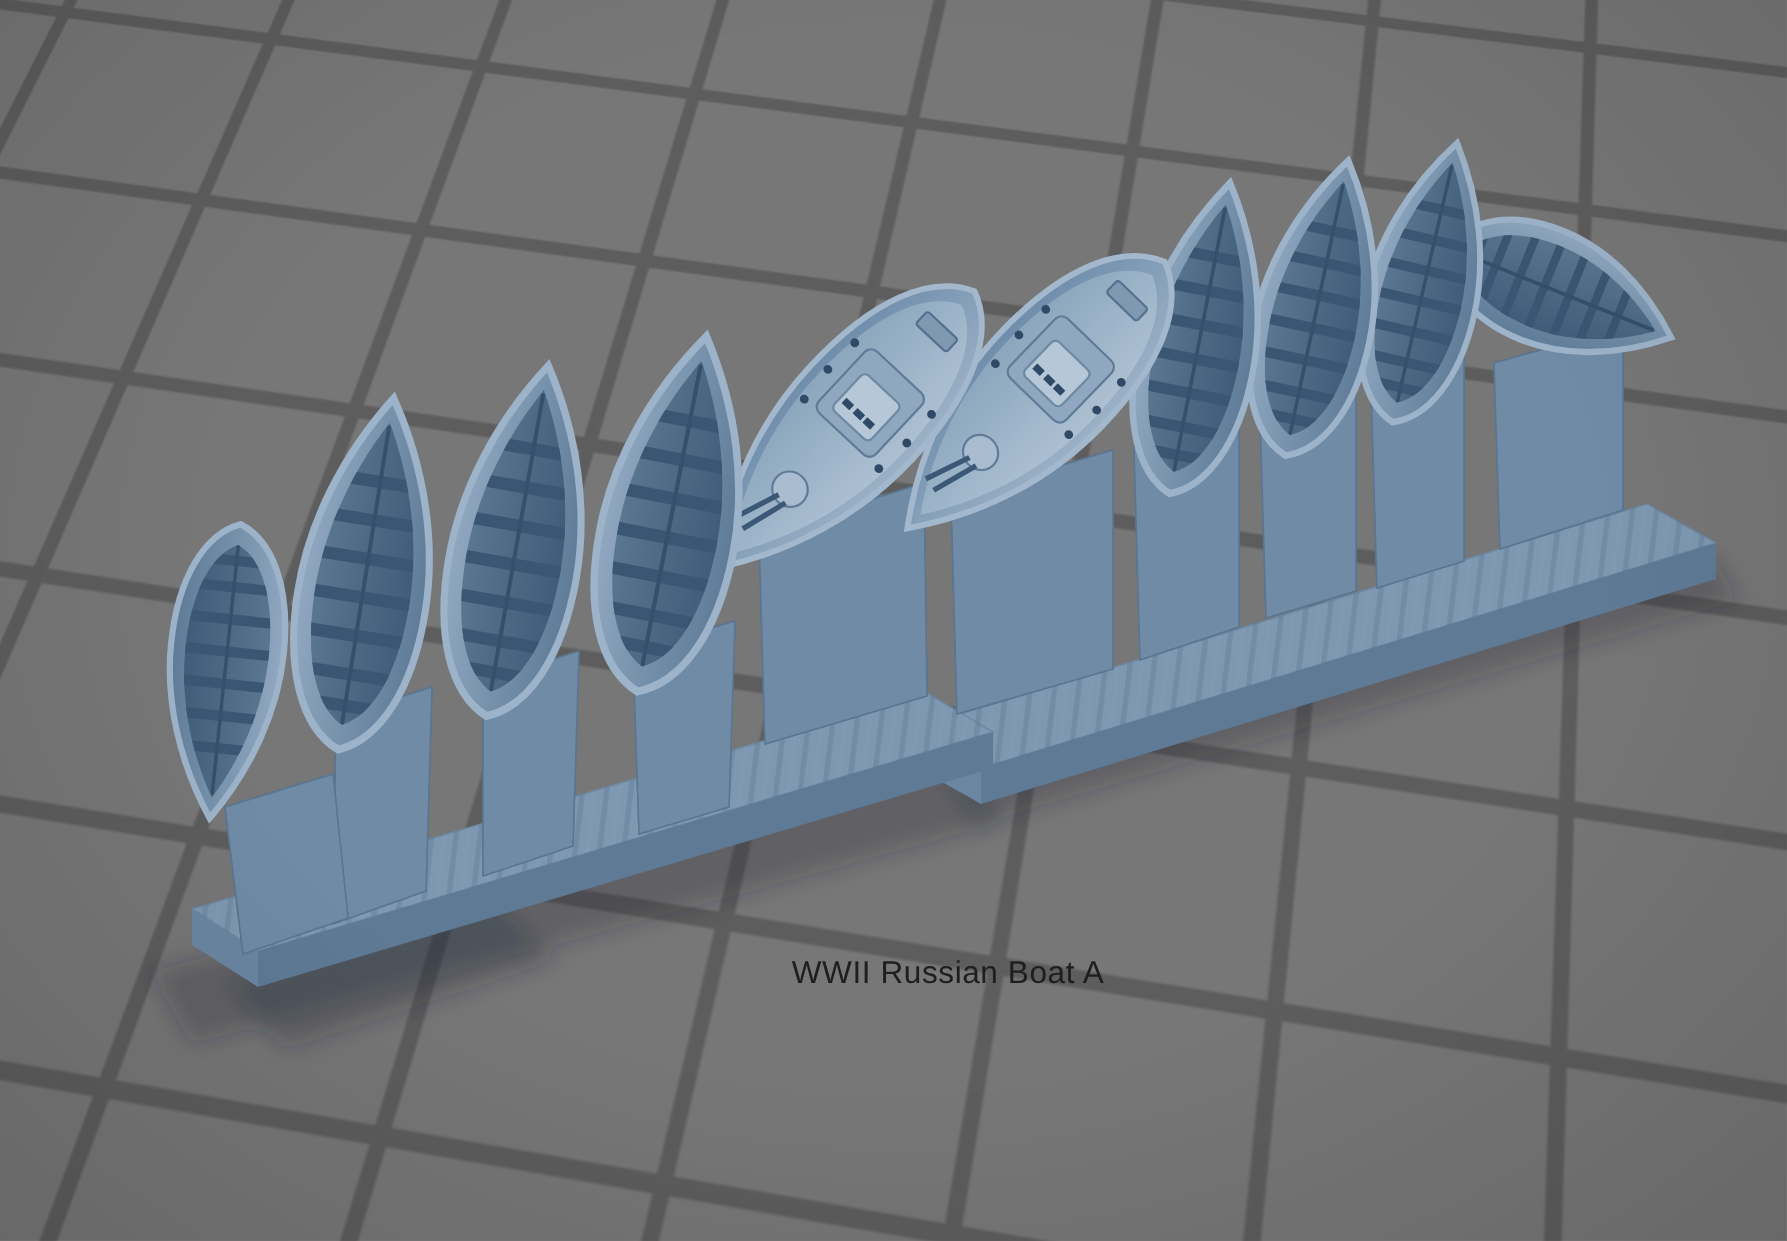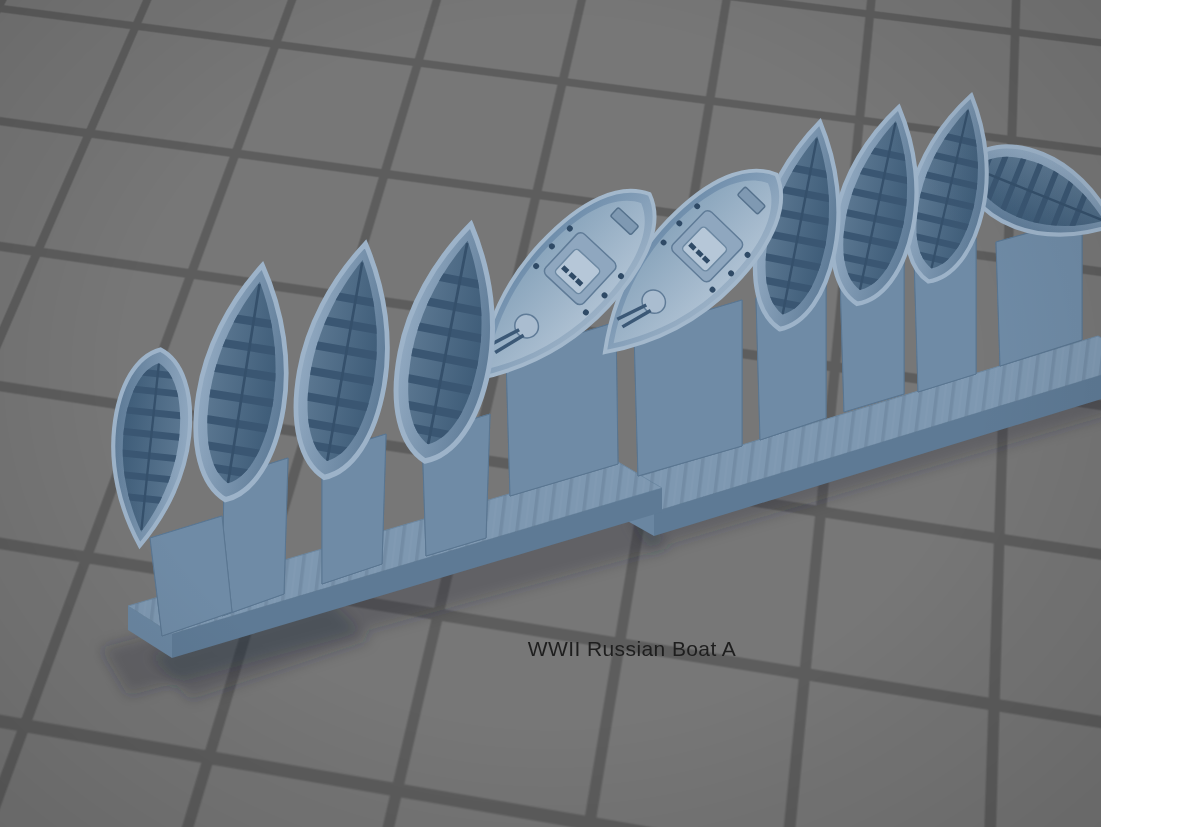--- a/index.html
+++ b/index.html
@@ -1,18 +1,18 @@
 <!DOCTYPE html>
 <html style="--background: #777777; --grid-line: #5d5d5d; --model-light: #90a8c0; --model-mid: #7792ac; --model-dark: #5e7b97; --cavity: #4a667f; --raft-top: #7e98b1; --raft-front: #5e7a95; --support: #6f8ba6; --label-text: #1e1e1e;"><head>
 <meta charset="utf-8">
 <style>
   html,body{margin:0;padding:0;}
   .app{
     position:relative;
-    width:1101px;height:827px;
+    width:1191px;height:827px;
     overflow:hidden;
     background:var(--background,#777);
     font-family:"Liberation Sans",sans-serif;
   }
   
   .floor-wrap{position:absolute;inset:0;overflow:hidden;}
   .floor{
     position:absolute;
     left:50%;top:50%;
     width:6000px;height:2800px;

